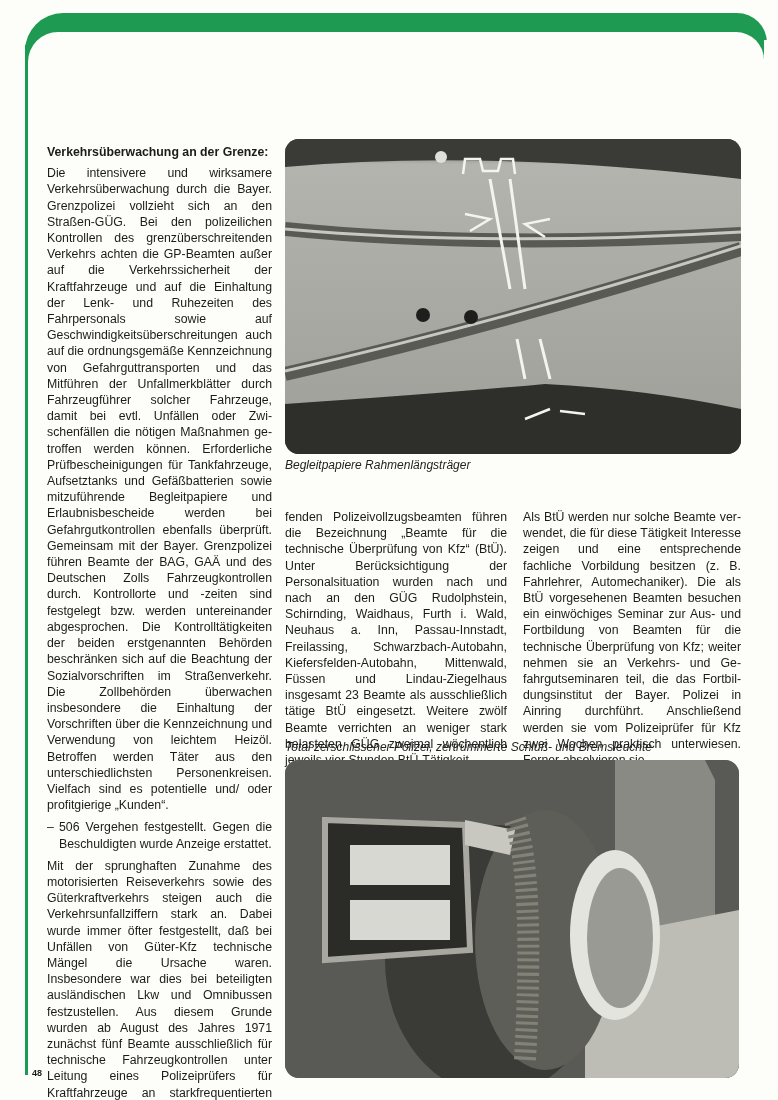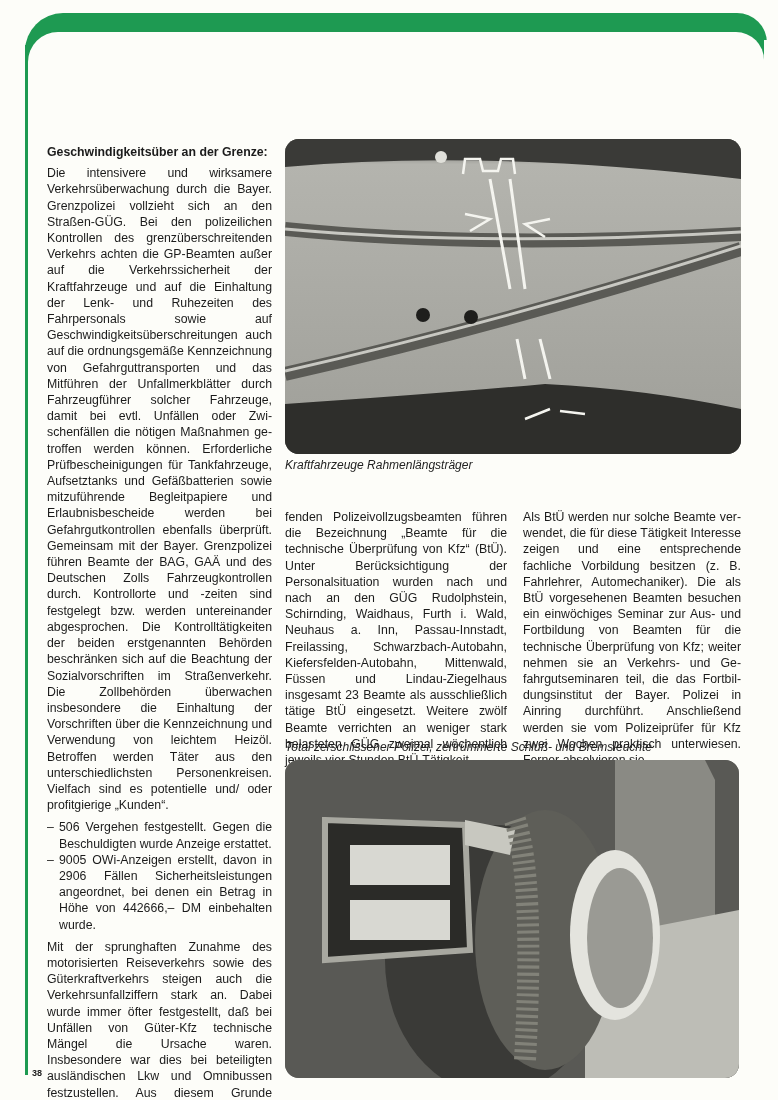--- a/index.html
+++ b/index.html
@@ -44,25 +44,24 @@
 </style>
 </head>
 <body>
 
 <div class="frame-top"></div>
 <div class="frame-inner"></div>
 <div class="frame-right-mask"></div>
 <div class="frame-left"></div>
 
 <div class="col col1">
-  <p class="heading">Geschwindigkeitsüber an der Grenze:</p>
+  <p class="heading">Verkehrsüberwachung an der Grenze:</p>
   <p>Die intensivere und wirksamere Verkehrs­überwachung durch die Bayer. Grenzpoli­zei vollzieht sich an den Straßen-GÜG. Bei den polizeilichen Kontrollen des grenz­überschreitenden Verkehrs achten die GP-Beamten außer auf die Verkehrssicherheit der Kraftfahrzeuge und auf die Einhaltung der Lenk- und Ruhezeiten des Fahrperso­nals sowie auf Geschwindigkeitsüber­schreitungen auch auf die ordnungsgemä­ße Kennzeichnung von Gefahrguttrans­porten und das Mitführen der Unfallmerk­blätter durch Fahrzeugführer solcher Fahr­zeuge, damit bei evtl. Unfällen oder Zwi­schenfällen die nötigen Maßnahmen ge­troffen werden können. Erforderliche Prüf­bescheinigungen für Tankfahrzeuge, Auf­setztanks und Gefäßbatterien sowie mitzu­führende Begleitpapiere und Erlaubnisbe­scheide werden bei Gefahrgutkontrollen ebenfalls überprüft. Gemeinsam mit der Bayer. Grenzpolizei führen Beamte der BAG, GAÄ und des Deutschen Zolls Fahr­zeugkontrollen durch. Kontrollorte und -zeiten sind festgelegt bzw. werden unter­einander abgesprochen. Die Kontrolltätig­keiten der beiden erstgenannten Behörden beschränken sich auf die Beachtung der Sozialvorschriften im Straßenverkehr. Die Zollbehörden überwachen insbesondere die Einhaltung der Vorschriften über die Kennzeichnung und Verwendung von leichtem Heizöl. Betroffen werden Täter aus den unterschiedlichsten Personen­kreisen. Vielfach sind es potentielle und/ oder profitgierige „Kunden“.</p>
   <ul class="dash">
     <li>506 Vergehen festgestellt. Gegen die Beschuldigten wurde Anzeige erstattet.</li>
-    <li>9005 OWi-Anzeigen erstellt, davon in 2906 Fällen Sicherheitsleistungen ange­ordnet, bei denen ein Betrag in Höhe von 442666,– DM einbehalten wurde.</li>
   </ul>
   <p>Mit der sprunghaften Zunahme des motori­sierten Reiseverkehrs sowie des Güter­kraftverkehrs steigen auch die Verkehrs­unfallziffern stark an. Dabei wurde immer öfter festgestellt, daß bei Unfällen von Gü­ter-Kfz technische Mängel die Ursache wa­ren. Insbesondere war dies bei beteiligten ausländischen Lkw und Omnibussen fest­zustellen. Aus diesem Grunde wurden ab August des Jahres 1971 zunächst fünf Beamte ausschließlich für technische Fahrzeugkontrollen unter Leitung eines Polizeiprüfers für Kraftfahrzeuge an stark­frequentierten GÜG eingesetzt. Die betref­</p>
 </div>
 
 <div class="photo photo1">
   <svg width="456" height="315" viewBox="0 0 456 315">
     <defs>
       <linearGradient id="g1" x1="0" y1="0" x2="0" y2="1">
         <stop offset="0" stop-color="#4c4c48"></stop>
         <stop offset="0.08" stop-color="#b4b4ae"></stop>
@@ -78,21 +77,21 @@
     <path d="M0 235 Q220 185 456 110" stroke="#5a5a55" stroke-width="14" fill="none"></path>
     <path d="M0 232 Q220 182 456 107" stroke="#c8c8c2" stroke-width="3" fill="none"></path>
     <circle cx="138" cy="176" r="7" fill="#1e1e1c"></circle>
     <circle cx="186" cy="178" r="7" fill="#1e1e1c"></circle>
     <circle cx="156" cy="18" r="6" fill="#e0e0da"></circle>
     <path d="M205 40 L225 150 M225 40 L240 150 M232 200 L240 240 M255 200 L265 240" stroke="#f4f4ef" stroke-width="3" fill="none"></path>
     <path d="M180 75 L205 80 L185 92 M265 80 L240 85 L260 98 M240 280 L265 270 M300 275 L275 272" stroke="#f4f4ef" stroke-width="2.5" fill="none"></path>
     <path d="M178 35 L180 20 L195 20 L198 32 L213 32 L216 20 L228 20 L230 35" stroke="#f4f4ef" stroke-width="2.5" fill="none"></path>
   </svg>
 </div>
-<div class="caption cap1">Kraftfahrzeuge Rahmenlängsträger</div>
+<div class="caption cap1">Begleitpapiere Rahmenlängsträger</div>
 
 <div class="col col2">
   <p>fenden Polizeivollzugsbeamten führen die Bezeichnung „Beamte für die technische Überprüfung von Kfz“ (BtÜ). Unter Berück­sichtigung der Personalsituation wurden nach und nach an den GÜG Rudolphstein, Schirnding, Waidhaus, Furth i. Wald, Neu­haus a. Inn, Passau-Innstadt, Freilassing, Schwarzbach-Autobahn, Kiefersfelden-Autobahn, Mittenwald, Füssen und Lin­dau-Ziegelhaus insgesamt 23 Beamte als ausschließlich tätige BtÜ eingesetzt. Wei­tere zwölf Beamte verrichten an weniger stark belasteten GÜG zweimal wöchent­lich jeweils vier Stunden BtÜ-Tätigkeit.</p>
 </div>
 
 <div class="col col3">
   <p>Als BtÜ werden nur solche Beamte ver­wendet, die für diese Tätigkeit Interesse zeigen und eine entsprechende fachliche Vorbildung besitzen (z. B. Fahrlehrer, Au­tomechaniker). Die als BtÜ vorgesehenen Beamten besuchen ein einwöchiges Semi­nar zur Aus- und Fortbildung von Beamten für die technische Überprüfung von Kfz; weiter nehmen sie an Verkehrs- und Ge­fahrgutseminaren teil, die das Fortbil­dungsinstitut der Bayer. Polizei in Ainring durchführt. Anschließend werden sie vom Polizeiprüfer für Kfz zwei Wochen prak­tisch unterwiesen. Ferner absolvieren sie</p>
 </div>
 
 <div class="caption cap2">Total zerschlissener Polizei, zertrümmerte Schluß- und Bremsleuchte</div>
@@ -106,13 +105,13 @@
     <ellipse cx="330" cy="175" rx="45" ry="85" fill="#e4e4de"></ellipse>
     <ellipse cx="335" cy="178" rx="33" ry="70" fill="#9a9a94"></ellipse>
     <path d="M40 60 L180 65 L185 190 L40 200 Z" fill="#2b2b28" stroke="#a8a8a0" stroke-width="6"></path>
     <rect x="65" y="85" width="100" height="40" fill="#d8d8d2"></rect>
     <rect x="65" y="140" width="100" height="40" fill="#d8d8d2"></rect>
     <path d="M180 60 L230 70 L225 95 L180 85 Z" fill="#c8c8c0"></path>
     <path d="M230 60 Q250 120 240 300" stroke="#828279" stroke-width="22" fill="none" stroke-dasharray="3 4"></path>
   </svg>
 </div>
 
-<div class="page-num">38</div>
+<div class="page-num">48</div>
 
 </body></html>

